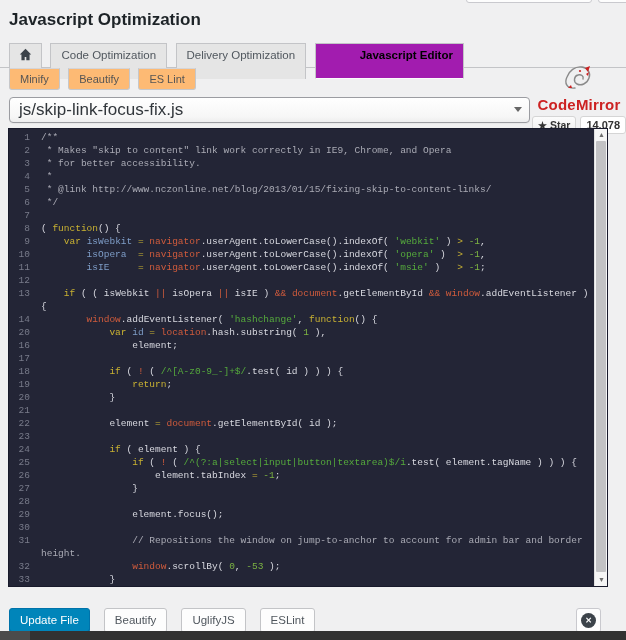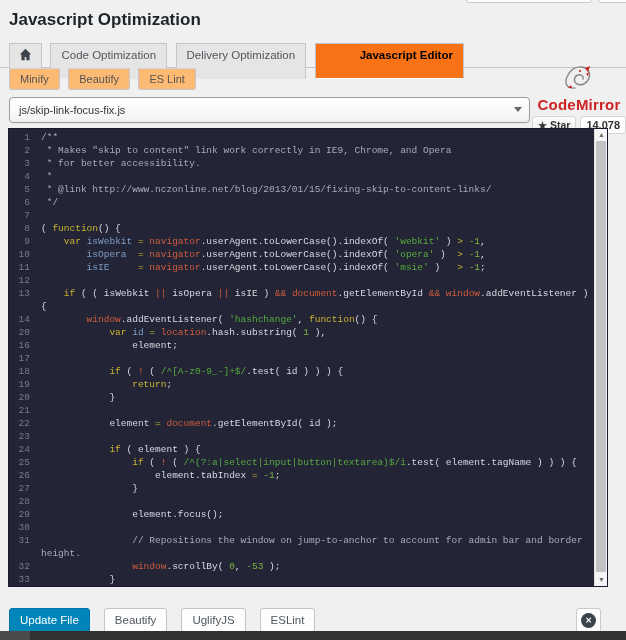--- a/index.html
+++ b/index.html
@@ -14,32 +14,32 @@
   .top-artifact.a2 { left: 598px; width: 60px; }
 
   h1.title { padding: 10px 12px 0 9px; font-size: 17px; font-weight: bold; color: #1d2327; height: 31px; }
 
   
   .nav-tabs { margin-top: 12px; padding-left: 9px; border-bottom: 1px solid #c3c4c7; height: 25px; }
   .tab { display: inline-block; vertical-align: bottom; background: #e5e5e5; border: 1px solid #c3c4c7;
     border-bottom: none; margin: 0 4px -1px 0; padding: 5px 10px 5px; font-size: 11.5px; color: #50575e;
     cursor: pointer; line-height: 13px; height: 36px; }
   .tab.home { padding: 4px 9px 3px; }
-  .tab.active { background: #f97316; color: #000; font-weight: bold; border-bottom: 1px solid #fbfbfb; padding-left: 44px; }
+  .tab.active { background: #a21caf; color: #000; font-weight: bold; border-bottom: 1px solid #fbfbfb; padding-left: 44px; }
 
   
   .subtabs { padding-left: 9px; margin-top: 0; height: 22px; margin-bottom: 7px; }
   .subtab { display: inline-block; background: #fdba74; border: 1px solid #c6c7ca; border-top-color:#d5d5d8;
     border-radius: 0 0 3px 3px; padding: 4px 10px; font-size: 11px; color: #555; margin-right: 4px; cursor: pointer; }
 
   
   .file-row { margin: 6px 0 0 9px; position: relative; height: 26px; }
   .file-select { width: 521px; height: 26px; border: 1px solid #9b9ca1; border-radius: 4px;
     background: linear-gradient(to bottom, #ffffff 0%, #f6f6f6 80%, #ededee 100%);
-    font-size: 11px; color: #32373c; padding: 0 24px 0 9px; display: flex; align-items: center; cursor: pointer;
+    font-size: 17px; color: #32373c; padding: 0 24px 0 9px; display: flex; align-items: center; cursor: pointer;
     box-shadow: 0 1px 1px rgba(0,0,0,.04); }
   .file-select .caret { position: absolute; left: 505px; top: 10px; width: 0; height: 0;
     border-left: 4px solid transparent; border-right: 4px solid transparent; border-top: 5px solid #666; }
 
   
   .cm-widget { position: absolute; top: 64px; right: 5px; width: 84px; text-align: center; }
   .cm-logo { display: inline-block; }
   .cm-label { font-size: 15px; font-weight: bold; color: #cc2222; margin-top: 1px; letter-spacing: .2px; cursor: pointer; }
   .star-row { display: flex; justify-content: center; margin-top: 3px; }
   .star-btn { display: inline-flex; align-items: center; background: linear-gradient(to bottom,#fcfcfc,#eeeeee);

